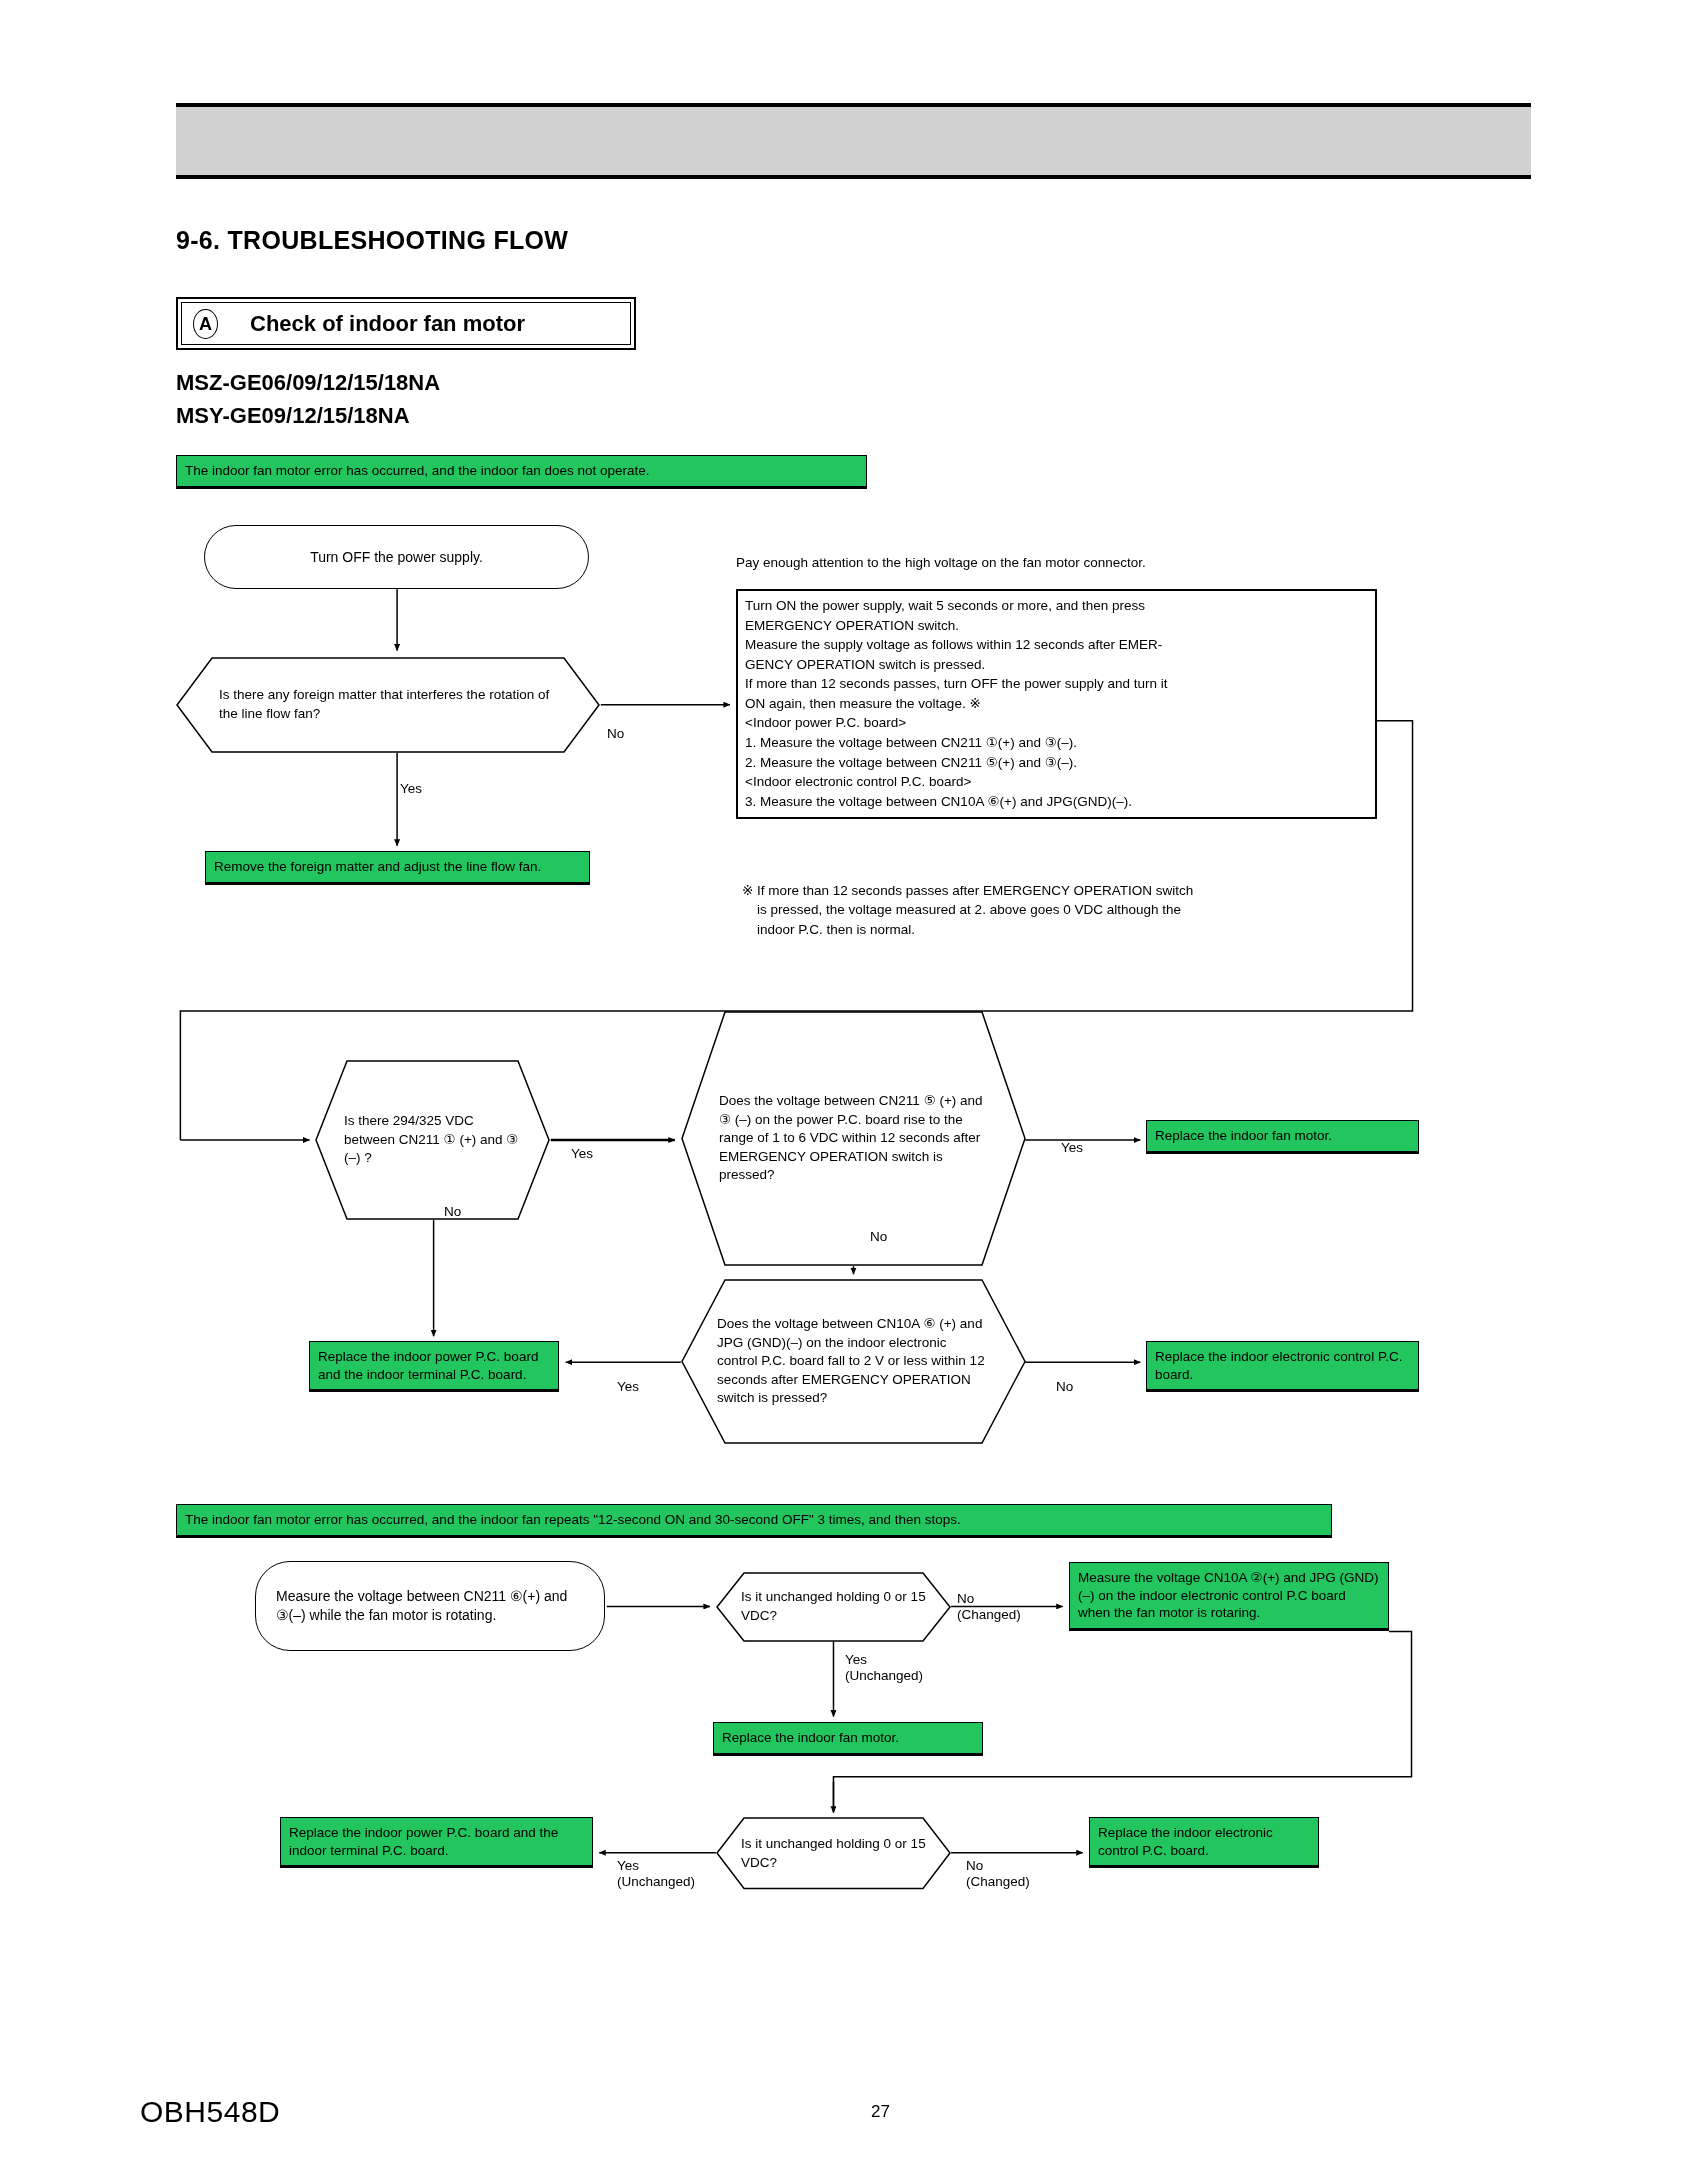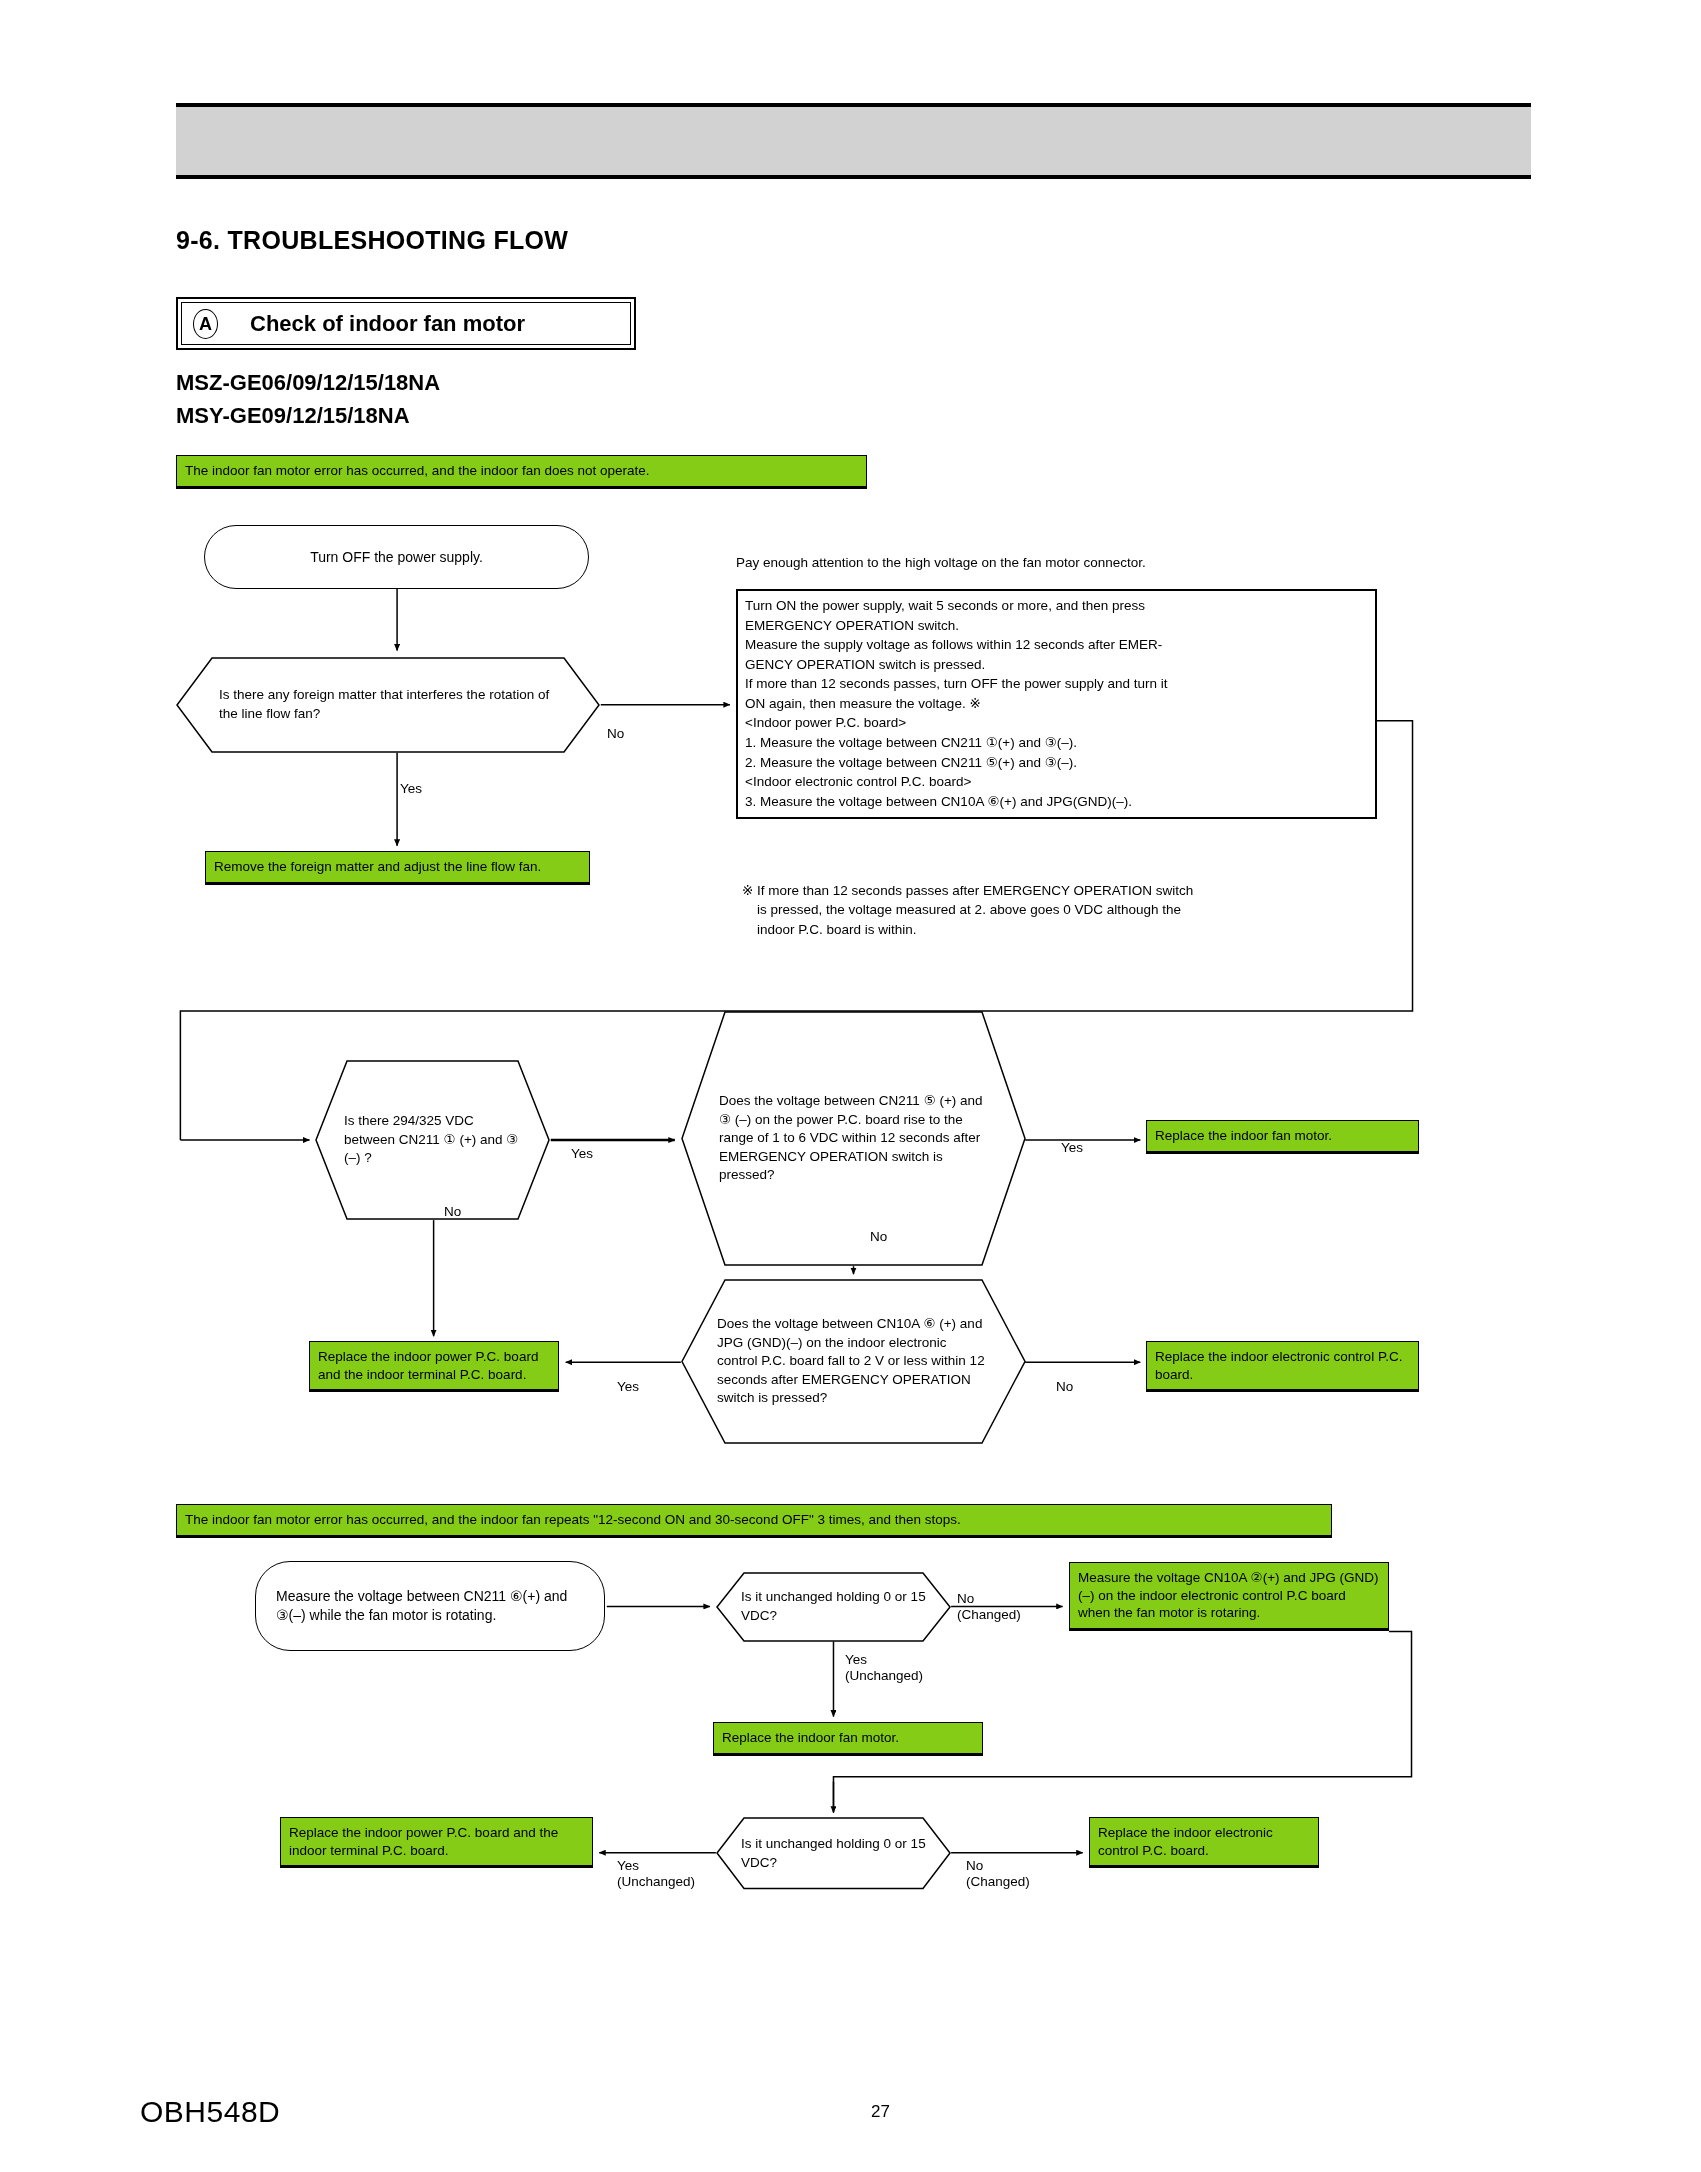--- a/index.html
+++ b/index.html
@@ -36,21 +36,21 @@
     display:inline-flex;align-items:center;justify-content:center;
     width:23px;height:28px;border:1.5px solid #000;border-radius:50%;
     font-size:18px;font-weight:bold;margin-right:8px;line-height:1;
   }
   #check-title-text{font-size:22px;font-weight:bold;white-space:nowrap;margin-left:24px;}
 
   .model-line{left:176px;font-size:22px;font-weight:bold;white-space:nowrap;}
   #model-1{top:370px;}
   #model-2{top:403px;}
   .hdrbox{
-    border:1.5px solid #000;background:#84cc16;
+    border:1.5px solid #000;background:#22c55e;
     font-size:13.5px;line-height:1.3;padding:6px 8px;
     box-shadow:0 2px 0 0 #000;
   }
   .oval{
     border:1.5px solid #000;border-radius:35px;background:#fff;
     font-size:14px;line-height:1.35;display:flex;align-items:center;
     box-sizing:border-box;padding:7px 20px;
   }
   .oval.center{justify-content:center;text-align:center;}
 
@@ -136,21 +136,21 @@
     <div>&lt;Indoor power P.C. board&gt;</div>
     <div>1. Measure the voltage between CN211 ①(+) and ③(–).</div>
     <div>2. Measure the voltage between CN211 ⑤(+) and ③(–).</div>
     <div>&lt;Indoor electronic control P.C. board&gt;</div>
     <div>3. Measure the voltage between CN10A ⑥(+) and JPG(GND)(–).</div>
   </div>
 
   <div class="abs" id="note-text">
     <div>※ If more than 12 seconds passes after EMERGENCY OPERATION switch</div>
     <div class="ind">is pressed, the voltage measured at 2. above goes 0 VDC although the</div>
-    <div class="ind">indoor P.C. board is within.</div>
+    <div class="ind">indoor P.C. then is normal.</div>
   </div>
 
   <div class="hex" style="left:315px;top:1060px;width:235px;height:160px;">
     <svg viewBox="0 0 470 320" preserveAspectRatio="none">
       <polygon points="64,2 406,2 468,160 406,318 64,318 2,160" fill="#fff" stroke="#000" stroke-width="3"></polygon>
     </svg>
     <div class="hexlabel" style="padding:0 29px;">Is there 294/325 VDC between CN211 ① (+) and ③ (–) ?</div>
   </div>
 
   <div class="hex" style="left:681px;top:1011px;width:345px;height:255px;">

